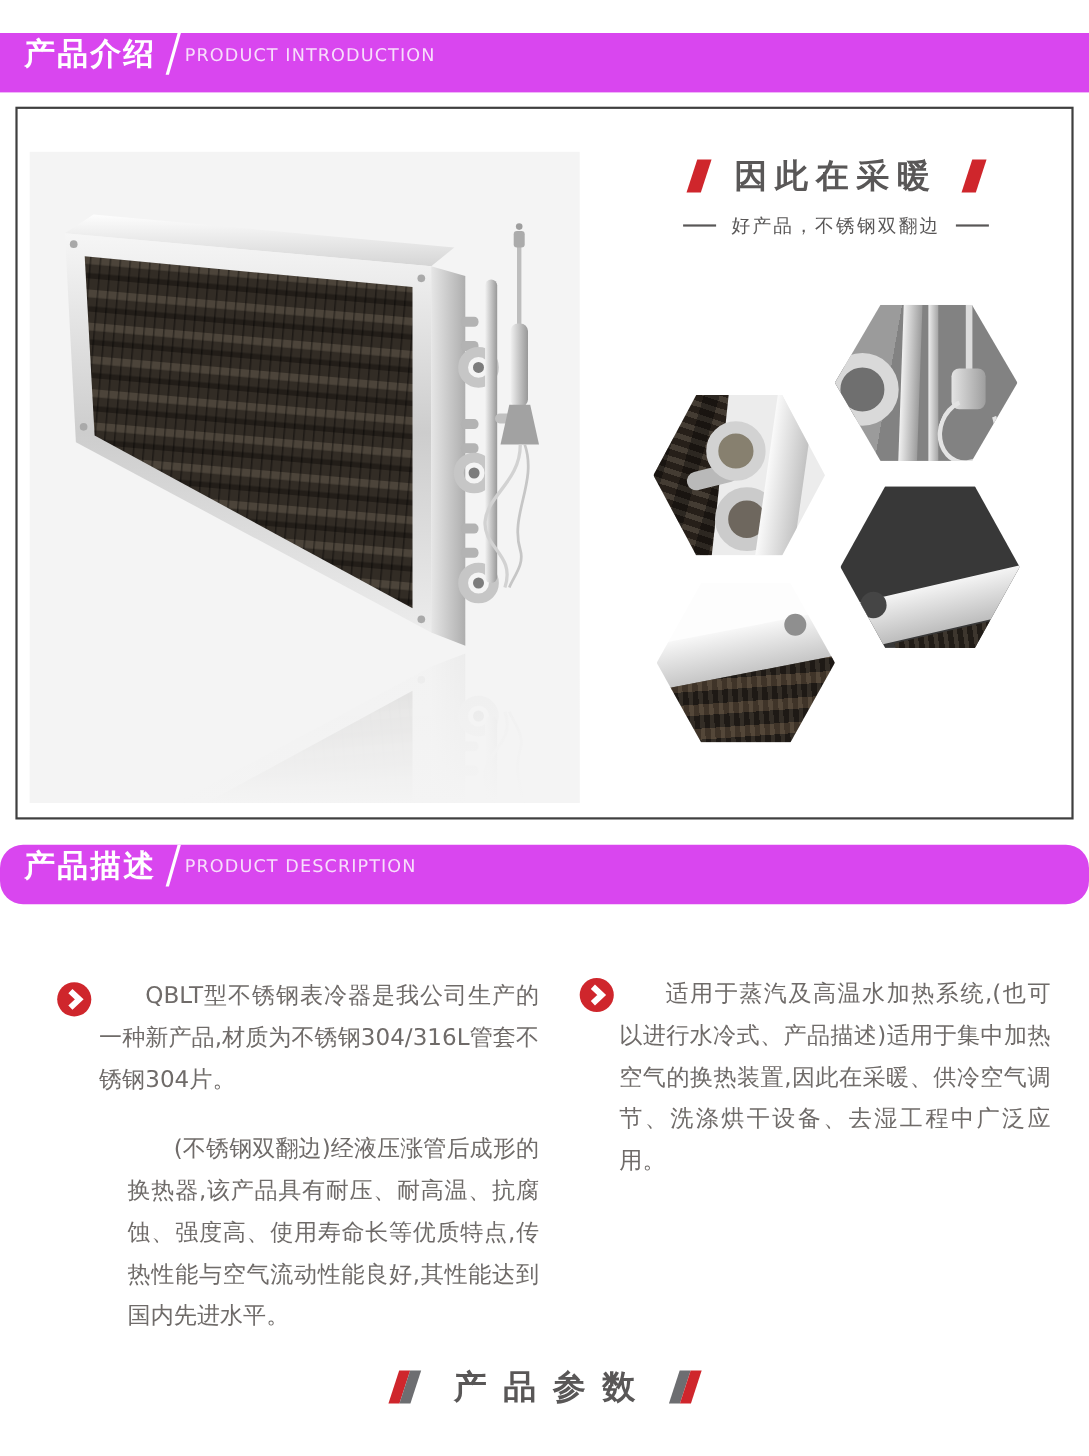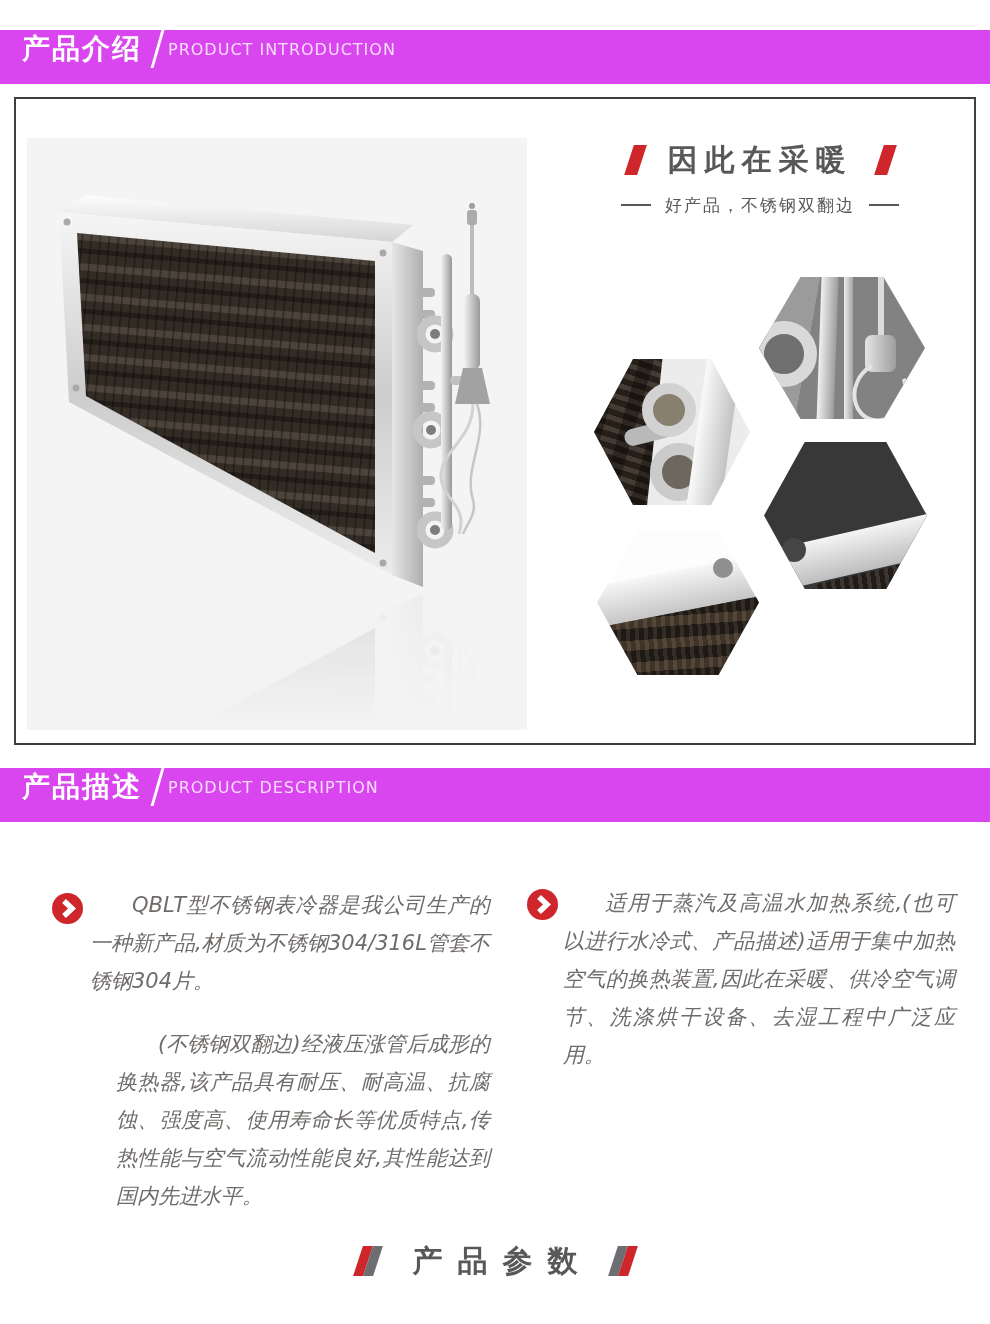--- a/index.html
+++ b/index.html
@@ -6,21 +6,21 @@
   .page{position:relative;width:990px;height:1324px;background:#ffffff;overflow:hidden;
         font-family:"DejaVu Sans","Liberation Sans",sans-serif;}
 
   
   .banner{position:absolute;left:0;width:990px;height:54px;background:#d946ef;
           display:flex;align-items:flex-start;padding-left:22px;box-sizing:border-box;}
   .banner-zh{color:#ffffff;font-size:28px;font-weight:bold;letter-spacing:2px;}
   .banner-slash{width:3px;height:38px;background:#ffffff;transform:skewX(-16deg);margin:0 9px 0 14px;}
   .banner-en{color:rgba(255,255,255,.82);font-size:16px;letter-spacing:1px;margin-top:10px;}
   #banner-intro{top:30px;}
-  #banner-desc{top:768px;}
+  #banner-desc{top:768px;border-radius:21px;}
 
   
   .box{position:absolute;left:14px;top:97px;width:962px;height:648px;border:2px solid #3f3f3f;
        box-sizing:border-box;background:#fff;}
   .panel{position:absolute;left:11px;top:39px;width:500px;height:592px;background:#f4f4f4;}
 
   
   .detail-head{position:absolute;left:538px;top:38px;width:412px;height:46px;
                display:flex;align-items:center;justify-content:center;gap:26px;}
   .red-slash{width:13px;height:30px;background:#cf262c;transform:skewX(-18deg);}
@@ -63,21 +63,21 @@
   .hd-hole{right:26px;top:28px;width:20px;height:20px;border-radius:50%;background:#8f8f8f;}
   .hd-fins{left:-26px;top:80px;width:244px;height:110px;transform:rotate(-11deg);
            background:repeating-linear-gradient(7deg,rgba(120,95,70,.28) 0 10px,rgba(0,0,0,.28) 10px 22px),
                       repeating-linear-gradient(97deg,#463e34 0 4px,#29231d 4px 9px);}
 
   
   .bullet{position:absolute;width:31px;height:31px;border-radius:50%;background:#cf262c;}
   .bullet svg{display:block;}
   #bullet-left{left:52px;top:893px;}
   #bullet-right{left:527px;top:889px;}
-  .desc-col{position:absolute;font-size:21px;line-height:38px;color:#6f6b69;text-align:justify;font-style:italic;}
+  .desc-col{position:absolute;font-size:21px;line-height:38px;color:#6f6b69;text-align:justify;}
   .desc-col p{margin:0;text-indent:2em;}
   #desc-left{left:90px;top:886px;width:400px;}
   #desc-left p + p{margin-top:25px;margin-left:26px;}
   #desc-right{left:563px;top:884px;width:392px;}
 
   
   .params-head{position:absolute;left:0;top:1243px;width:990px;height:36px;
                display:flex;align-items:center;justify-content:center;gap:20px;}
   .marker{display:flex;transform:skewX(-18deg);}
   .marker .bar{width:10px;height:30px;}

